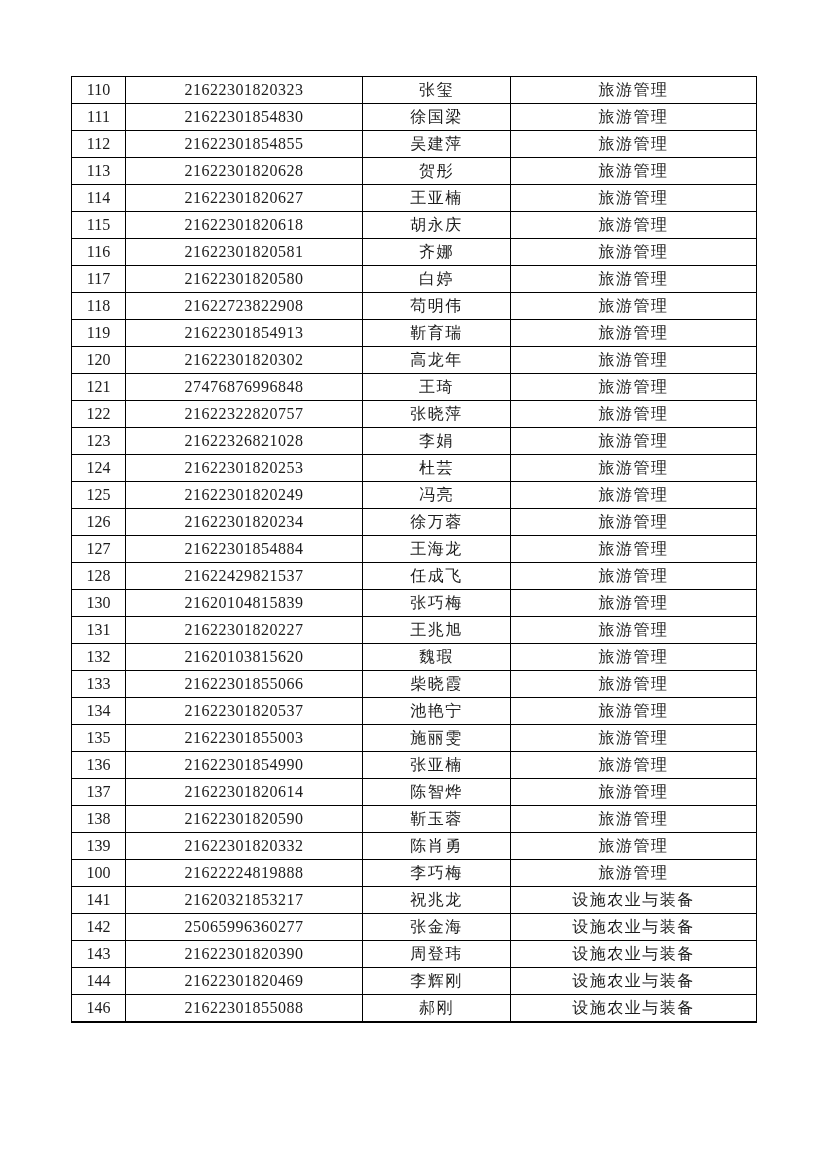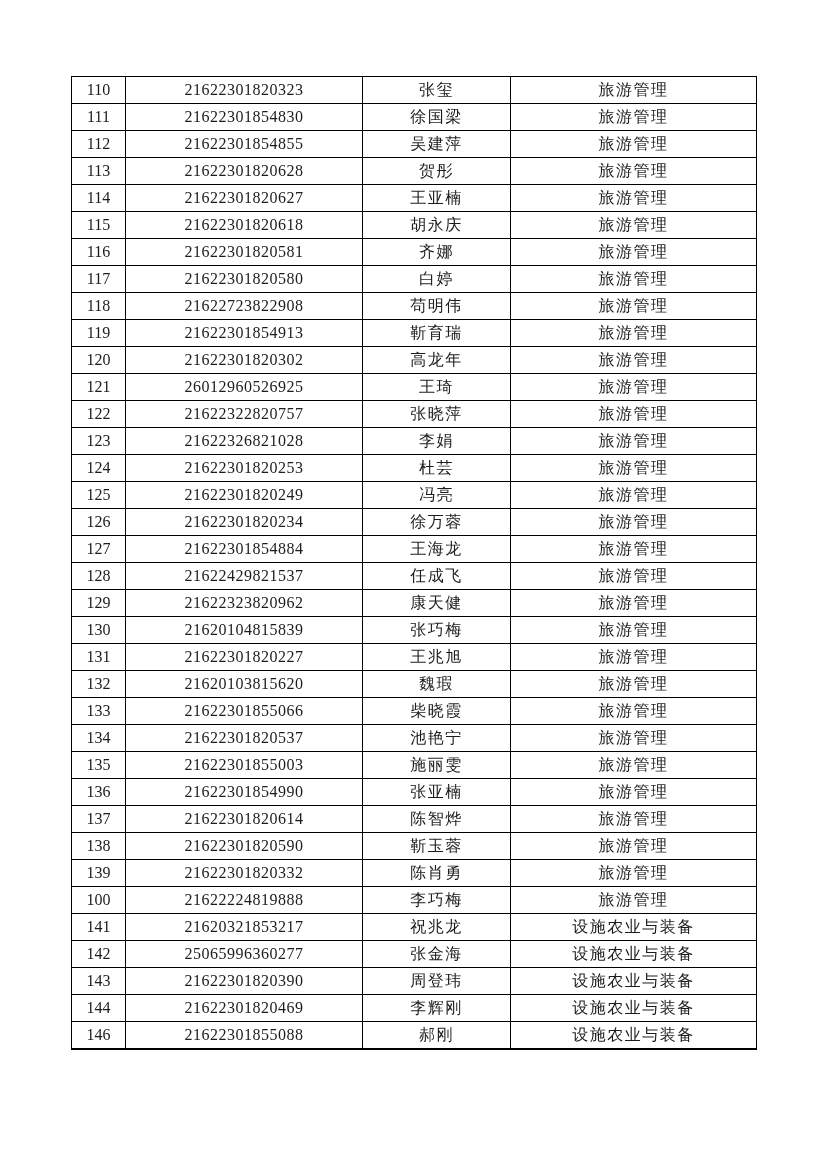--- a/index.html
+++ b/index.html
@@ -134,21 +134,21 @@
 
   <tr>
     <td class="col-no">120</td>
     <td class="col-id">21622301820302</td>
     <td class="col-name cjk">高龙年</td>
     <td class="col-major cjk">旅游管理</td>
   </tr>
 
   <tr>
     <td class="col-no">121</td>
-    <td class="col-id">26012960526925</td>
+    <td class="col-id">27476876996848</td>
     <td class="col-name cjk">王琦</td>
     <td class="col-major cjk">旅游管理</td>
   </tr>
 
   <tr>
     <td class="col-no">122</td>
     <td class="col-id">21622322820757</td>
     <td class="col-name cjk">张晓萍</td>
     <td class="col-major cjk">旅游管理</td>
   </tr>
@@ -188,26 +188,20 @@
     <td class="col-major cjk">旅游管理</td>
   </tr>
 
   <tr>
     <td class="col-no">128</td>
     <td class="col-id">21622429821537</td>
     <td class="col-name cjk">任成飞</td>
     <td class="col-major cjk">旅游管理</td>
   </tr>
 
-  <tr>
-    <td class="col-no">129</td>
-    <td class="col-id">21622323820962</td>
-    <td class="col-name cjk">康天健</td>
-    <td class="col-major cjk">旅游管理</td>
-  </tr>
 
   <tr>
     <td class="col-no">130</td>
     <td class="col-id">21620104815839</td>
     <td class="col-name cjk">张巧梅</td>
     <td class="col-major cjk">旅游管理</td>
   </tr>
 
   <tr>
     <td class="col-no">131</td>

